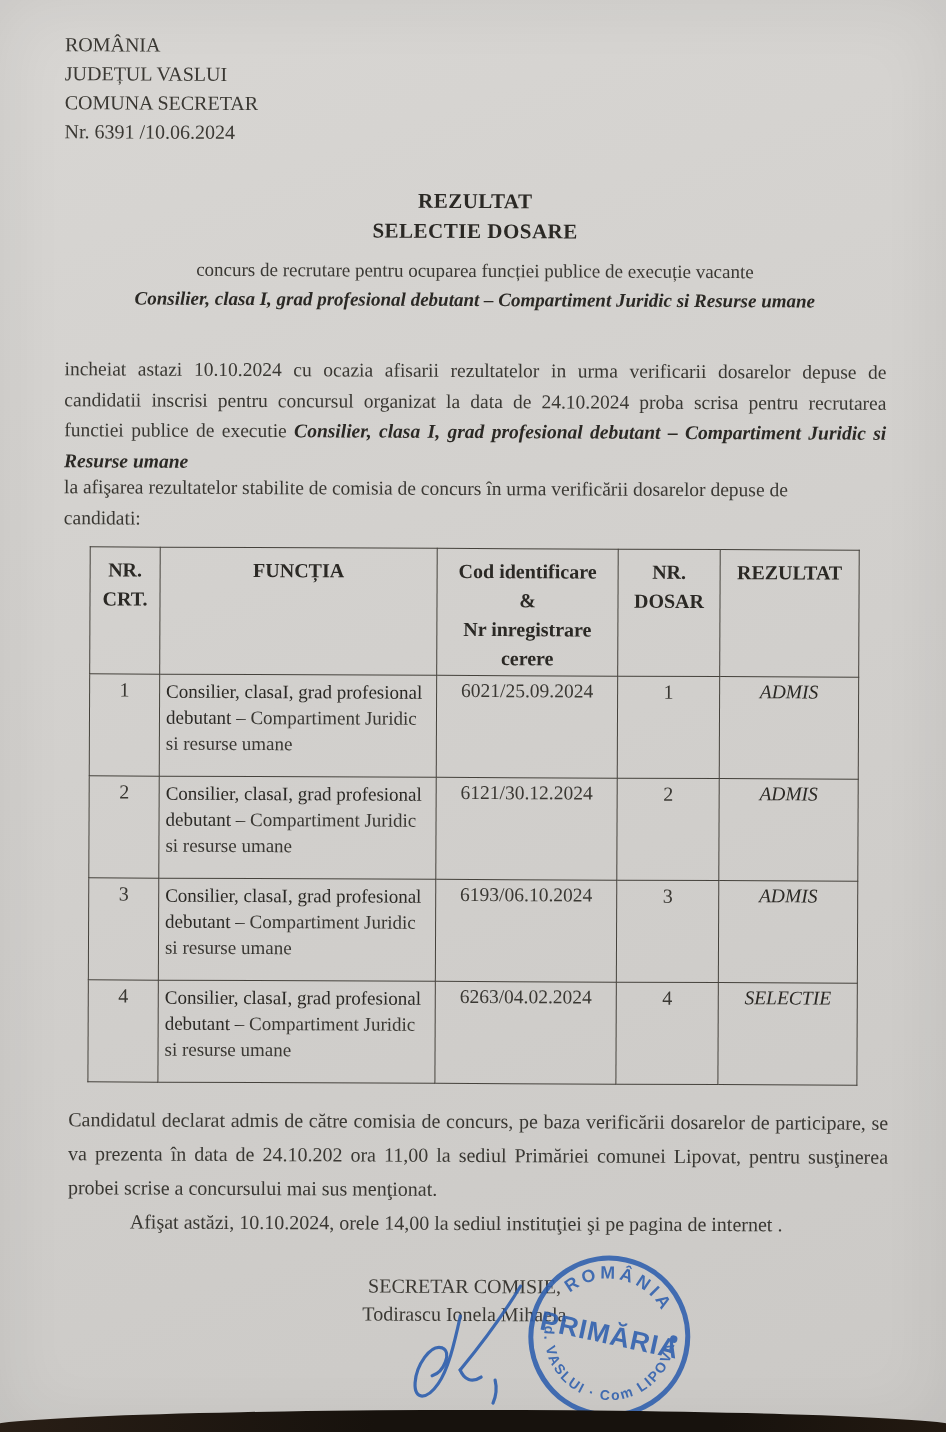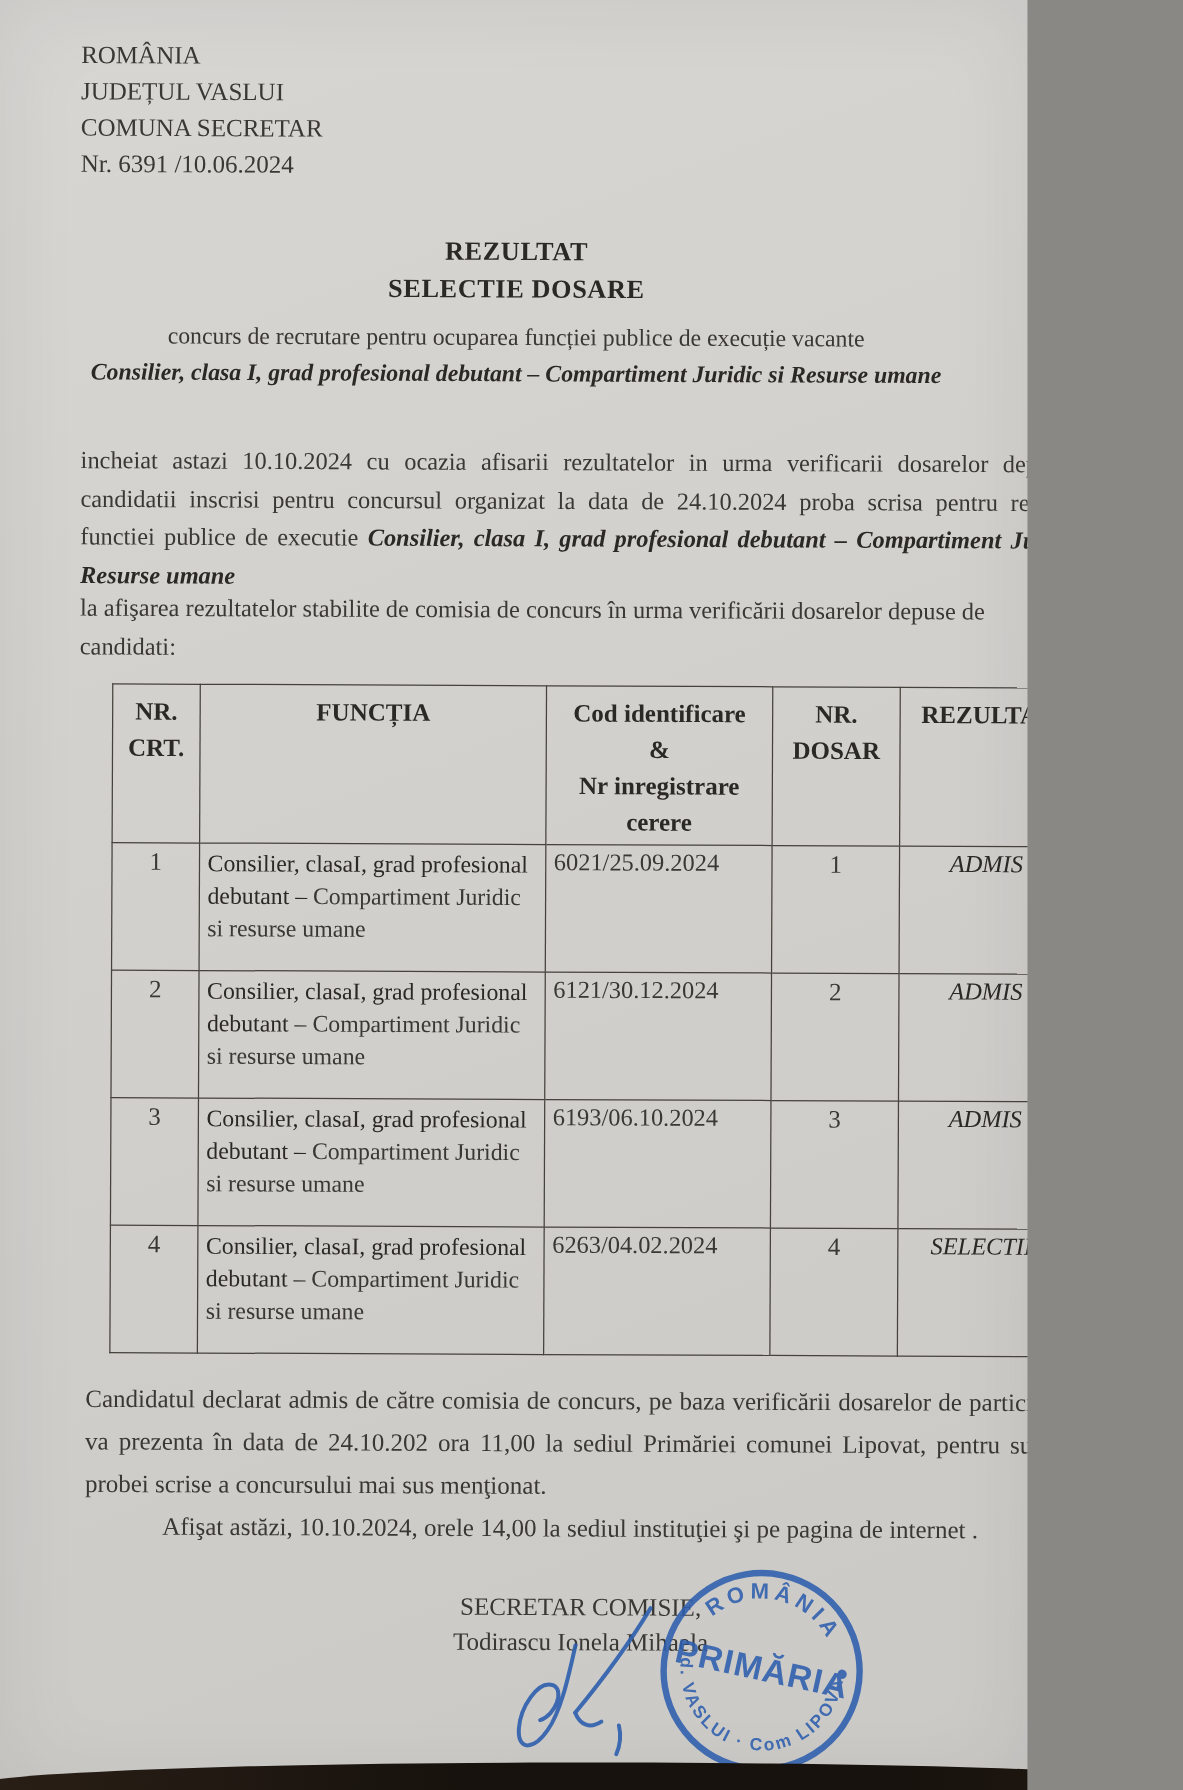--- a/index.html
+++ b/index.html
@@ -1,17 +1,17 @@
 <!DOCTYPE html>
 <html><head>
 <meta charset="utf-8">
 <style>
   html,body{margin:0;padding:0;background:#8a8885;}
   .page{
-    position:relative;width:822px;height:1432px;overflow:hidden;
+    position:relative;width:946px;height:1432px;overflow:hidden;
     background:linear-gradient(160deg,#d8d6d3 0%,#d2d0cd 45%,#cbc9c6 100%);
     font-family:"Liberation Serif","DejaVu Serif",serif;
     color:#35332f;
     box-shadow:inset 0 0 70px rgba(0,0,0,.07);
   }
   .content{position:absolute;inset:0;transform:rotate(.25deg);}
   .letterhead{position:absolute;left:62px;top:32px;font-size:20px;line-height:29px;color:#3a3833;}
   .doc-title{position:absolute;left:0;top:186px;width:100%;text-align:center;
     font-weight:bold;font-size:21px;line-height:30px;letter-spacing:.5px;color:#2b2925;}
   .intro-line{position:absolute;left:0;top:260px;width:100%;text-align:center;font-size:19px;color:#3a3833;}
@@ -32,21 +32,21 @@
     border:1.6px solid #45423c;vertical-align:top;padding:4px 6px 2px 6px;
   }
   table.results th{
     font-size:20px;font-weight:bold;color:#2b2925;text-align:center;
     white-space:pre-line;line-height:29px;height:96px;padding-top:8px;
   }
   table.results td{height:95px;}
   td.c-nr,td.c-dosar{text-align:center;font-size:20px;}
   td.c-func{padding-left:12px;line-height:26px;font-size:19px;}
   td.c-func .fbold{font-weight:normal;color:#2b2925;}
-  td.c-cod{font-size:19.5px;}
+  td.c-cod{text-align:center;font-size:19.5px;}
   td.c-rez{text-align:center;font-weight:normal;font-style:italic;font-size:19.5px;color:#2b2925;}
   .signature-block{position:absolute;left:322px;top:1272px;width:290px;text-align:center;
     font-size:20px;line-height:28px;color:#3a3833;}
   .stamp{position:absolute;left:528px;top:1252px;width:168px;height:168px;transform:rotate(12deg);opacity:.88;}
   .scribble{position:absolute;left:405px;top:1282px;width:160px;height:130px;opacity:.9;}
   .scan-edge{position:absolute;left:-20px;bottom:-8px;width:986px;height:30px;
     background:linear-gradient(90deg,#2a1f16 0%,#17120d 40%,#17120d 75%,#241a11 100%);
     border-radius:60% 60% 0 0 / 22px 22px 0 0;}
 </style>
 </head>

